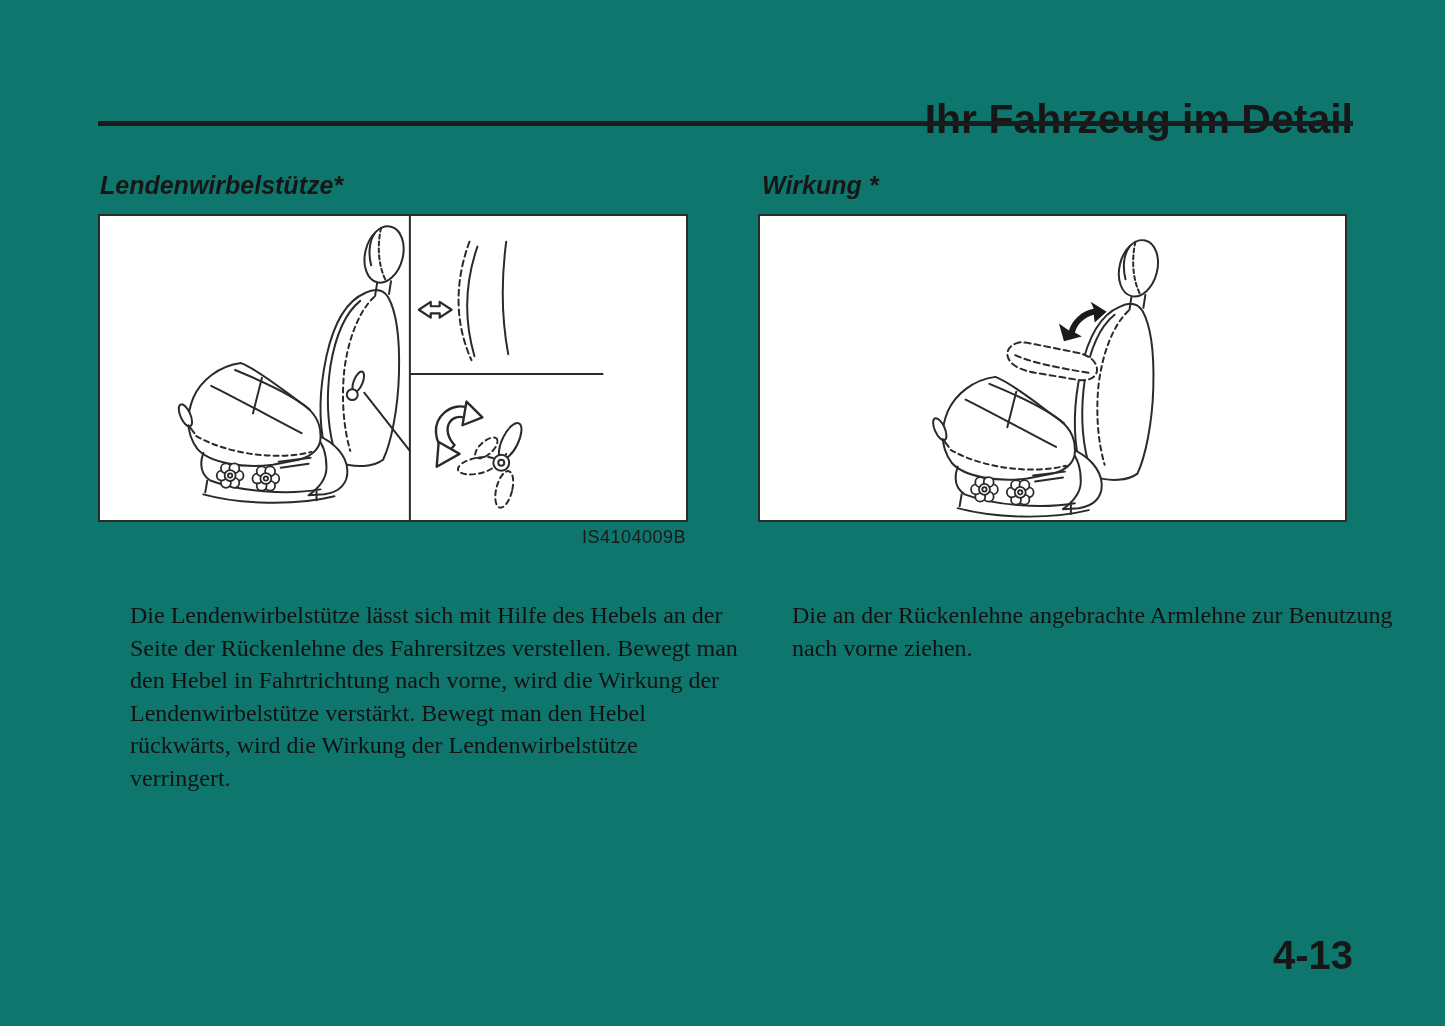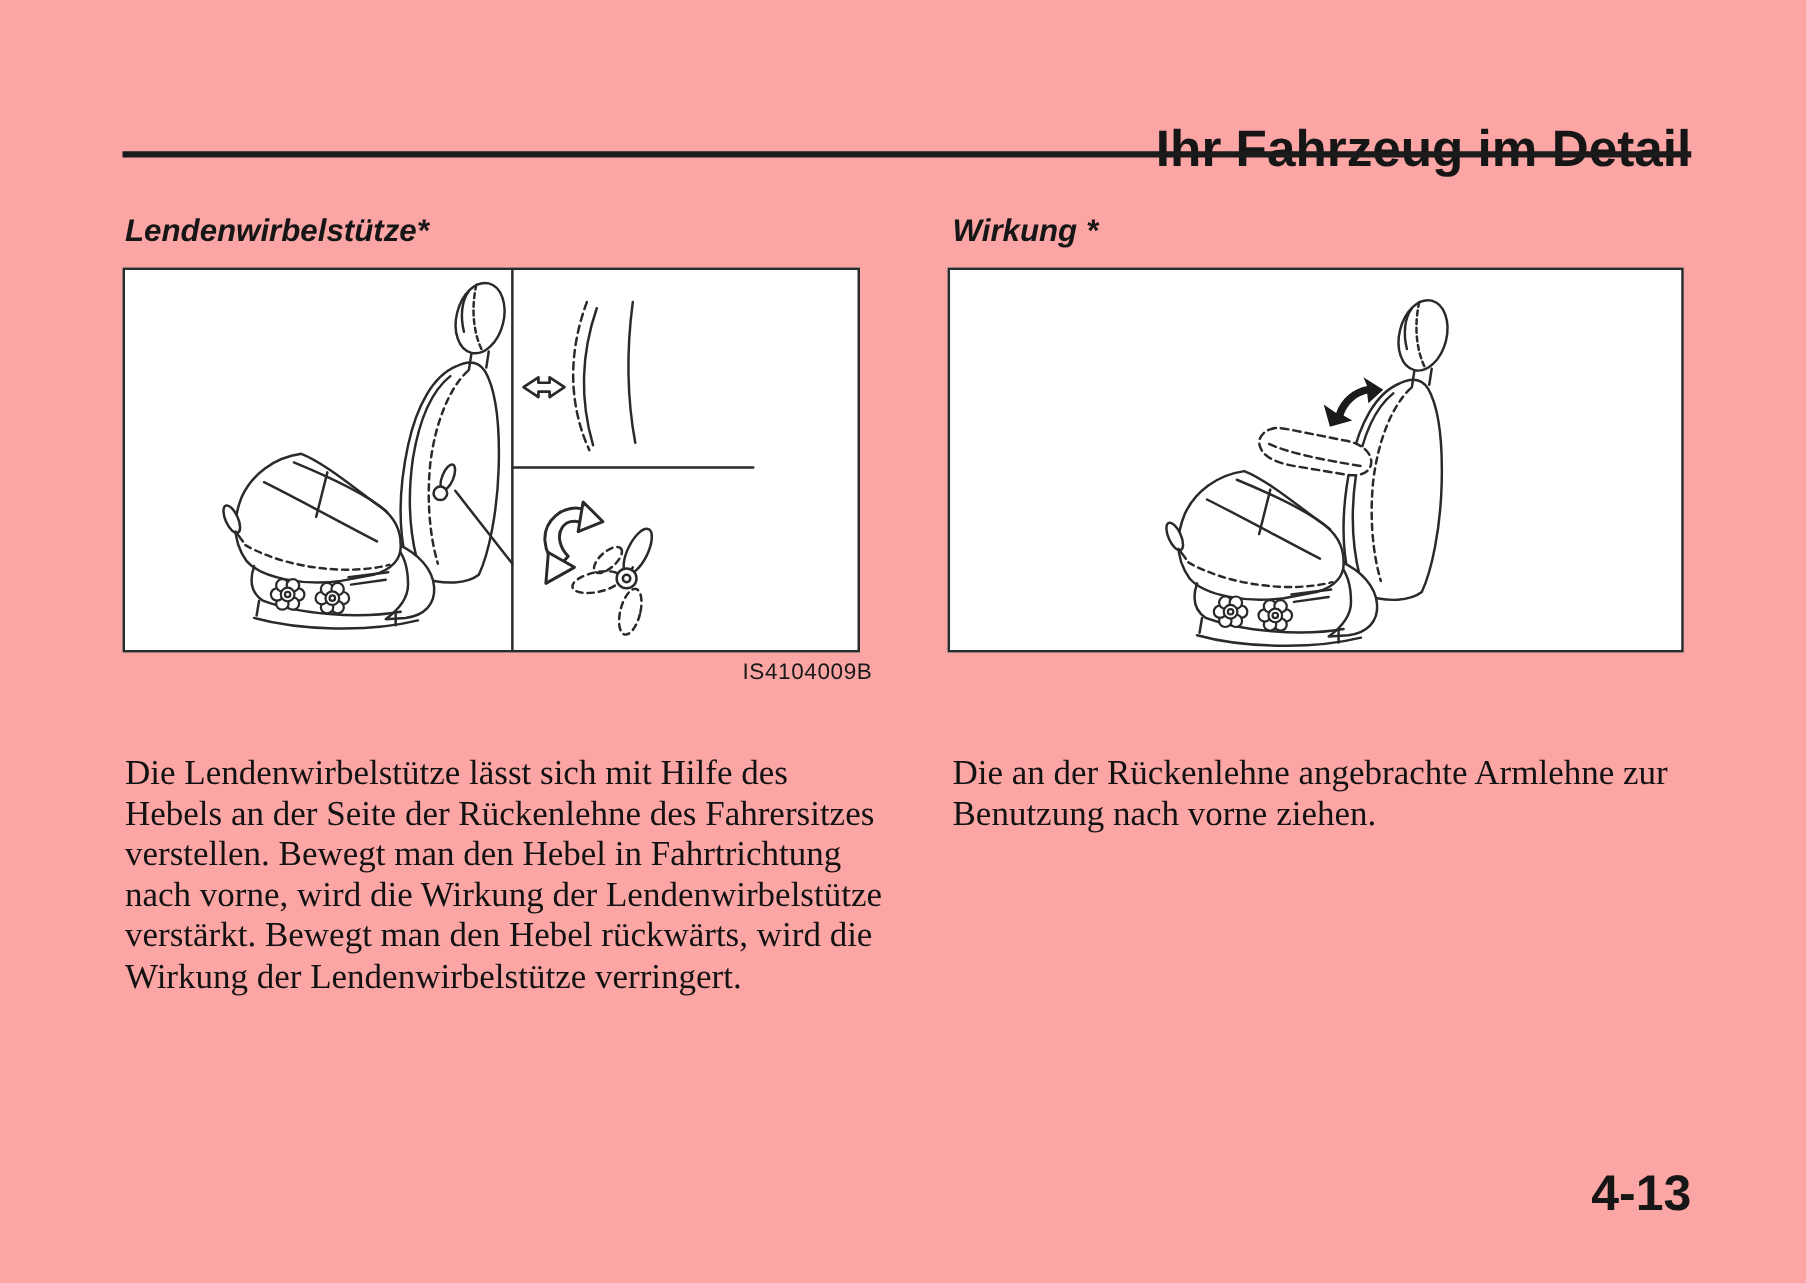--- a/index.html
+++ b/index.html
@@ -1,19 +1,19 @@
 <!DOCTYPE html>
 <html lang="de"><head>
 <meta charset="utf-8">
 <style>
   html,body { margin:0; padding:0; background:#e8e8e8; }
   .page {
     position:relative;
     width:1445px; height:1026px;
-    background:#fca5a5;
+    background:#0f766e;
     overflow:hidden;
     color:#101010;
     font-family:"Liberation Sans", sans-serif;
   }
   .page-title {
     position:absolute; top:70px; right:92px;
     font-family:"Liberation Sans", sans-serif;
     font-weight:bold; font-size:41px; line-height:1.1;
     color:#161616; white-space:nowrap;
   }
@@ -35,26 +35,26 @@
     background:#fff;
   }
   .figbox-left  { left:98px;  width:590px; }
   .figbox-right { left:758px; width:589px; }
   .figbox svg { display:block; width:100%; height:100%; }
   .figcaption {
     position:absolute; top:527px; text-align:right;
     font-family:"Liberation Sans", sans-serif;
     font-size:18px; color:#1a1a1a; letter-spacing:0.5px;
   }
-  .figcaption-left  { left:110px;  width:588px; }
+  .figcaption-left  { left:98px;  width:588px; }
   .figcaption-right { left:758px; width:588px; }
   .body-text {
     position:absolute; top:575px;
     font-family:"Liberation Serif", serif;
-    font-size:28px; line-height:32.5px; color:#121212;
+    font-size:24px; line-height:32.5px; color:#121212;margin-left:30px;
   }
   .body-left  { left:100px; width:614px; }
   .body-right { left:762px; width:606px; }
   .page-number {
     position:absolute; top:933px; right:92px;
     font-family:"Liberation Sans", sans-serif;
     font-weight:bold; font-size:40px; color:#161616;
   }
   .defs-holder { position:absolute; width:0; height:0; }
 </style>

